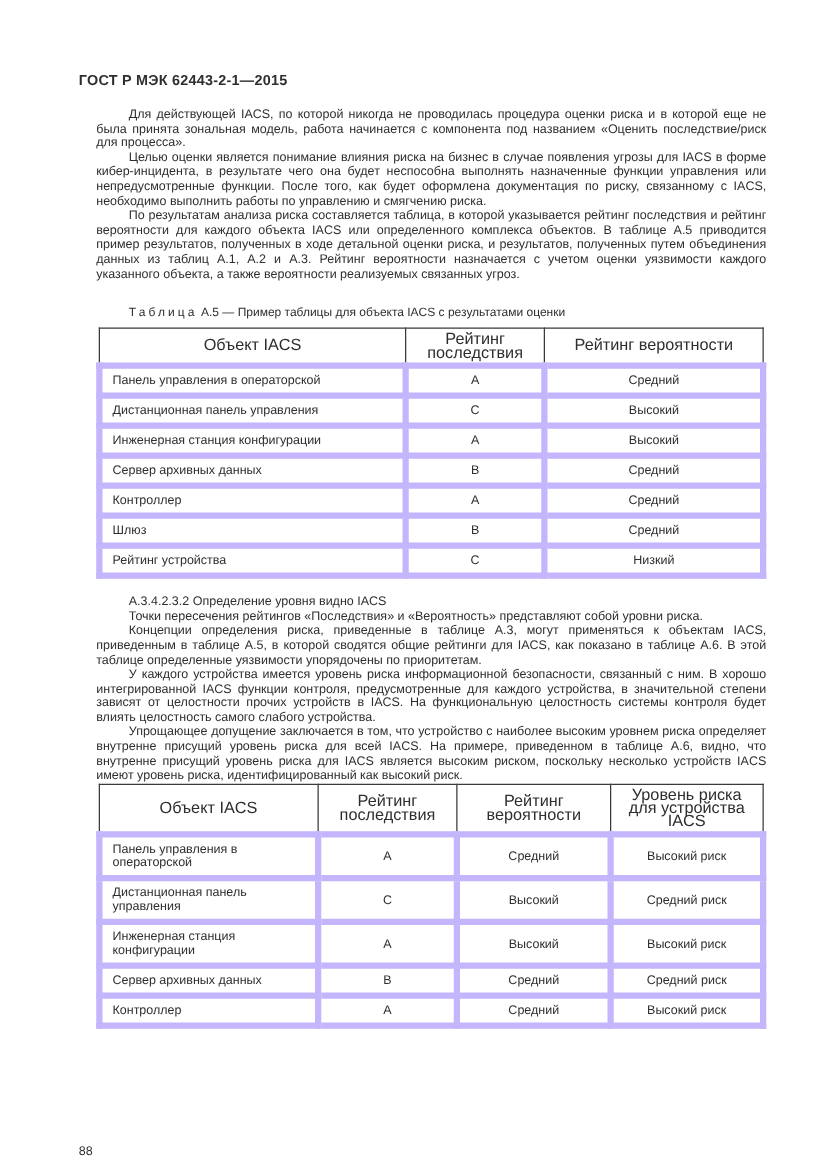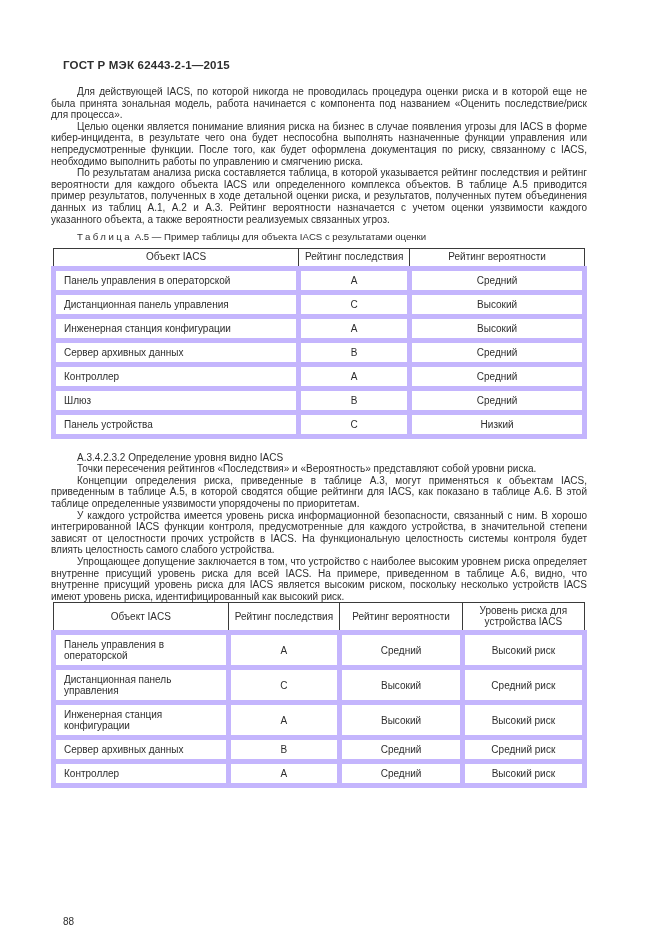--- a/index.html
+++ b/index.html
@@ -15,51 +15,51 @@
   .doc-header {
     position: absolute;
     left: 63px;
     top: 59px;
     font-size: 11.5px;
     font-weight: bold;
     letter-spacing: 0.2px;
   }
   .content {
     position: absolute;
-    left: 51px;
+    left: 77px;
     top: 86px;
     width: 536px;
   }
   .para {
     margin: 0;
     font-size: 10px;
     line-height: 11.6px;
     text-align: justify;
     text-indent: 26px;
   }
   .section-heading { margin-top: 13px; }
   .example {
     font-weight: bold;
     font-style: italic;
     margin: 3px 0 4px 0;
   }
   .table-caption {
-    margin: 6px 0 6px 0;
+    margin: 20px 0 6px 0;
     font-size: 9.6px;
     line-height: 11px;
     text-align: left;
   }
   .caption-word { letter-spacing: 2.5px; }
   table.gost-table {
     width: 100%;
     border-collapse: collapse;
     table-layout: fixed;
   }
   table.gost-table th {
-    font-size: 10px;
+    font-size: 13px;
     font-weight: normal;
     line-height: 10.5px;
     text-align: center;
     vertical-align: middle;
     padding: 3px 4px;
     border: 1px solid #3a3a3a;
     border-bottom: 3px double #3a3a3a;
   }
   table.gost-table td {
     font-size: 10px;
@@ -133,21 +133,21 @@
             <td>Контроллер</td>
             <td>A</td>
             <td>Средний</td>
           </tr>
           <tr>
             <td>Шлюз</td>
             <td>B</td>
             <td>Средний</td>
           </tr>
           <tr>
-            <td>Панель устройства</td>
+            <td>Рейтинг устройства</td>
             <td>C</td>
             <td>Низкий</td>
           </tr>
         </tbody>
       </table>
 
     <p class="para section-heading">А.3.4.2.3.2 Определение уровня видно IACS</p>
     <p class="para">Точки пересечения рейтингов «Последствия» и «Вероятность» представляют собой уровни риска.</p>
     <p class="para">Концепции определения риска, приведенные в таблице А.3, могут применяться к объектам IACS, приведенным в таблице А.5, в которой сводятся общие рейтинги для IACS, как показано в таблице А.6. В этой таблице определенные уязвимости упорядочены по приоритетам.</p>
     <p class="para">У каждого устройства имеется уровень риска информационной безопасности, связанный с ним. В хорошо интегрированной IACS функции контроля, предусмотренные для каждого устройства, в значительной степени зависят от целостности прочих устройств в IACS. На функциональную целостность системы контроля будет влиять целостность самого слабого устройства.</p>

